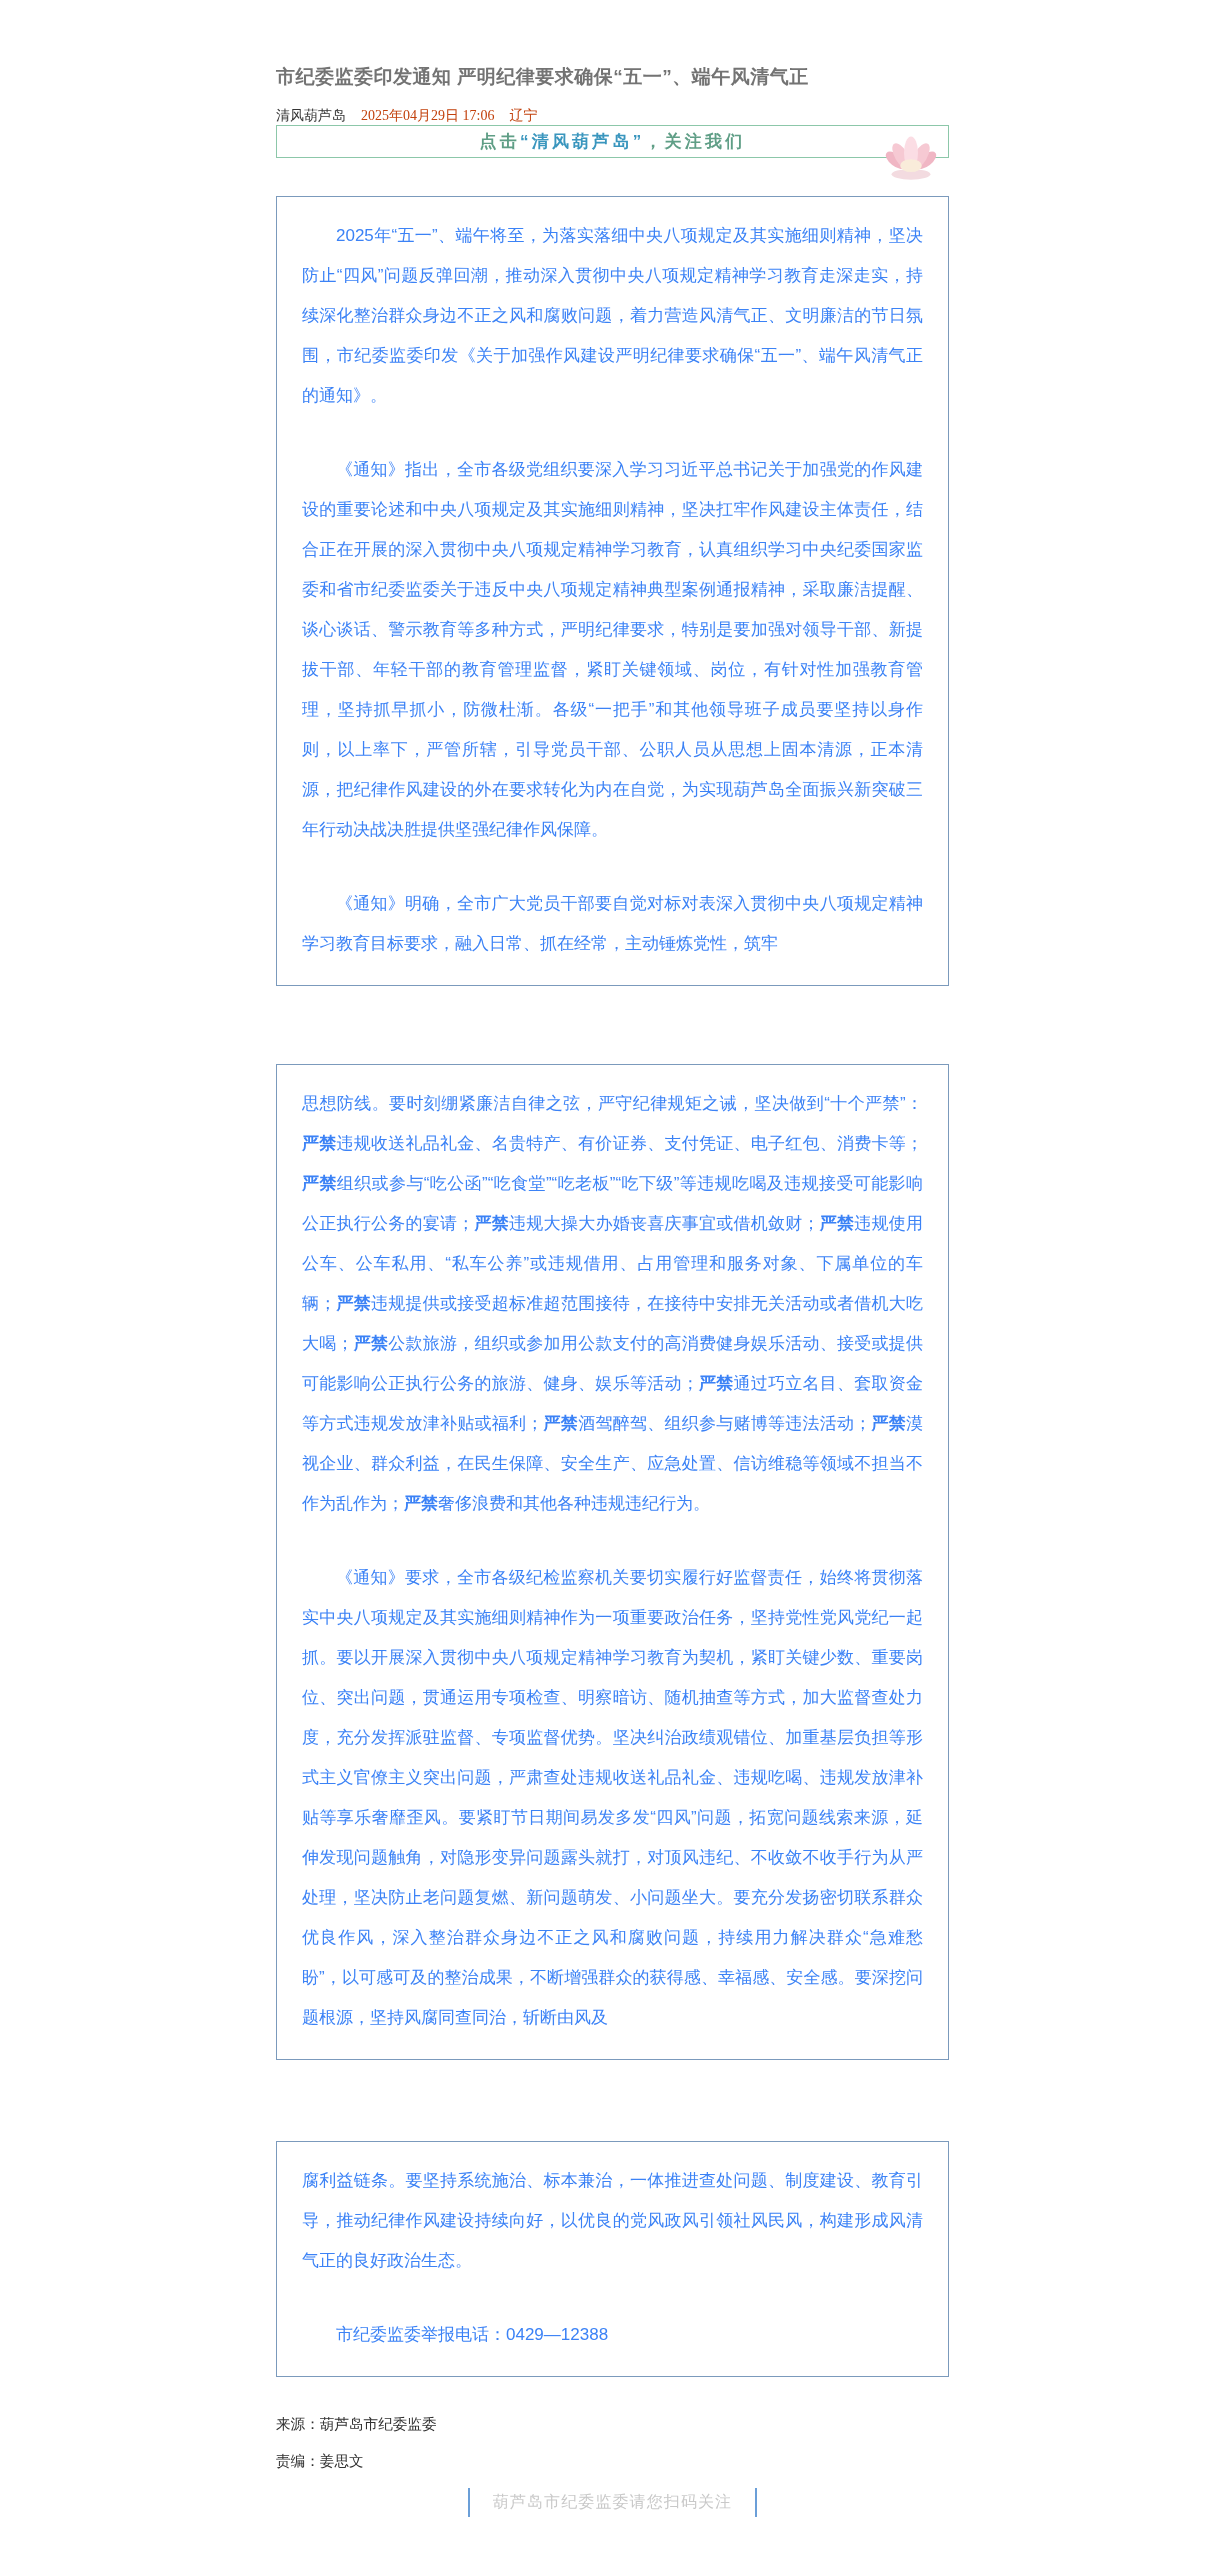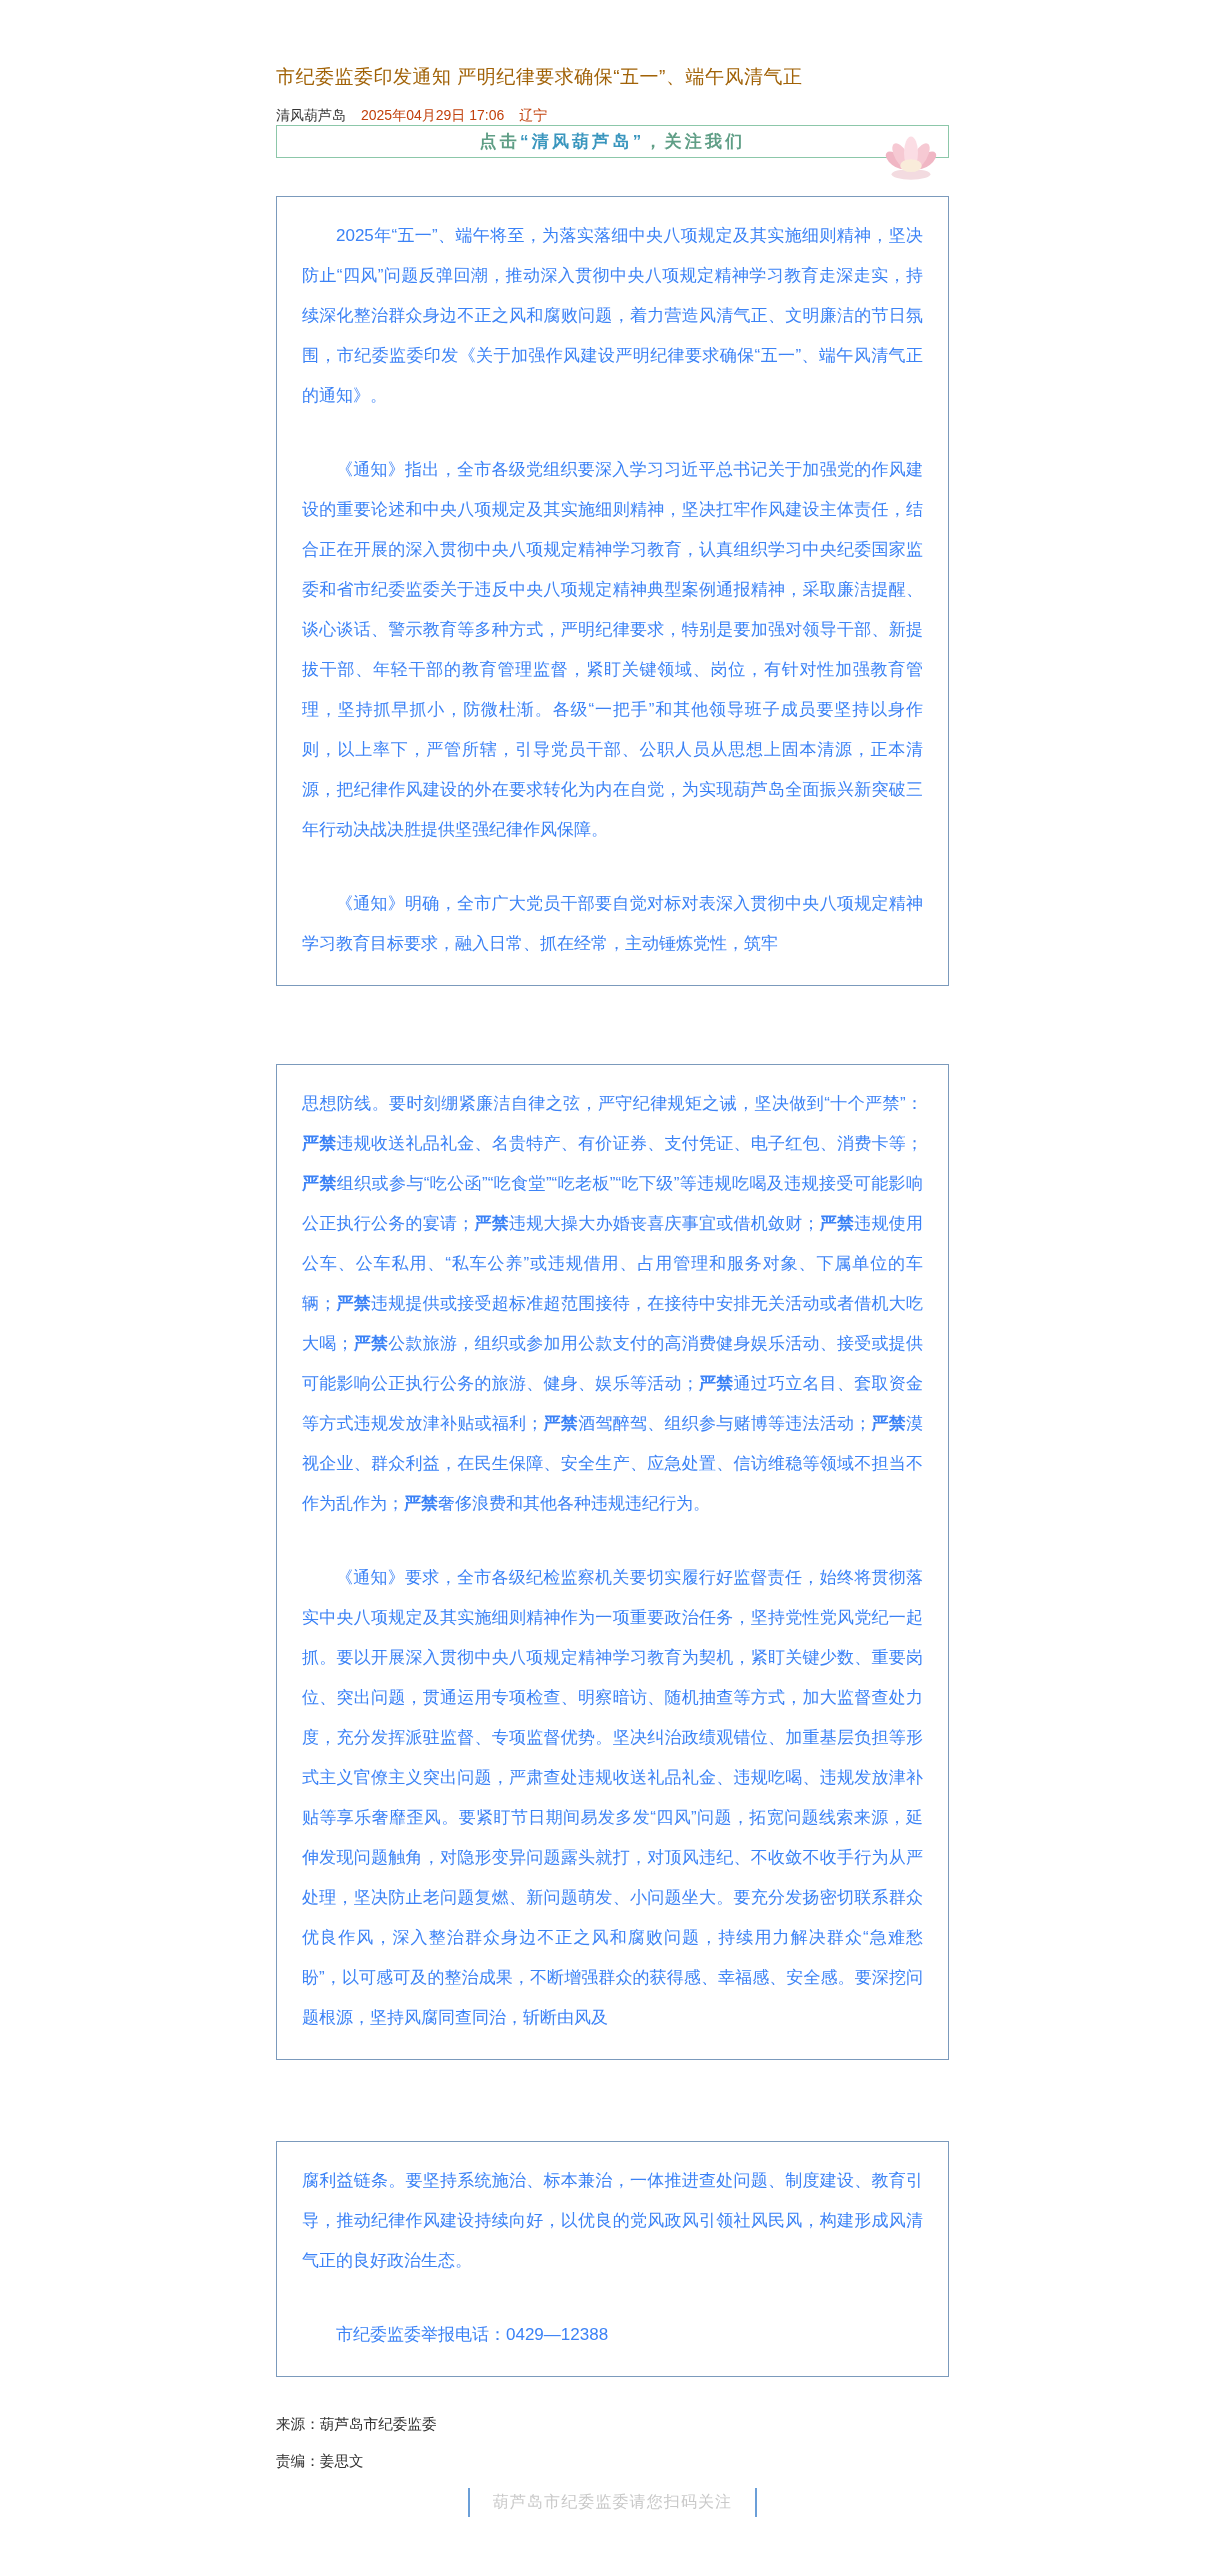--- a/index.html
+++ b/index.html
@@ -3,24 +3,24 @@
 <meta charset="utf-8">
 <style>
   html,body{margin:0;padding:0;}
   body{
     width:1214px;height:2576px;position:relative;background:#ffffff;
     font-family:"Liberation Sans","DejaVu Sans",sans-serif;
     overflow:hidden;
   }
   .page{position:absolute;left:276px;top:0;width:673px;}
   .title{
-    margin:64px 0 0 0;font-size:19px;line-height:26px;font-weight:normal;
-    color:#a16207;letter-spacing:0.5px;
+    margin:64px 0 0 0;font-size:19px;line-height:26px;font-weight:bold;
+    color:#737373;letter-spacing:0.5px;
   }
-  .byline{margin-top:17.3px;font-size:14px;display:flex;align-items:baseline;gap:15px;}
+  .byline{margin-top:17.3px;font-size:14px;display:flex;align-items:baseline;gap:15px;font-family:Liberation Serif, serif;}
   .byline .account{color:#343434;}
   .byline .meta{color:#c2410c;}
   .banner{
     height:31px;border:1.1px solid #8cc7a9;position:relative;
     display:flex;align-items:center;justify-content:center;
   }
   .banner-text{font-size:17px;font-weight:bold;letter-spacing:3.2px;color:#5f9e86;white-space:nowrap;}
   .banner-text .hl{color:#3a96be;}
   .lotus{position:absolute;right:9.7px;top:5.4px;width:54px;height:50px;}
   .cbox{

